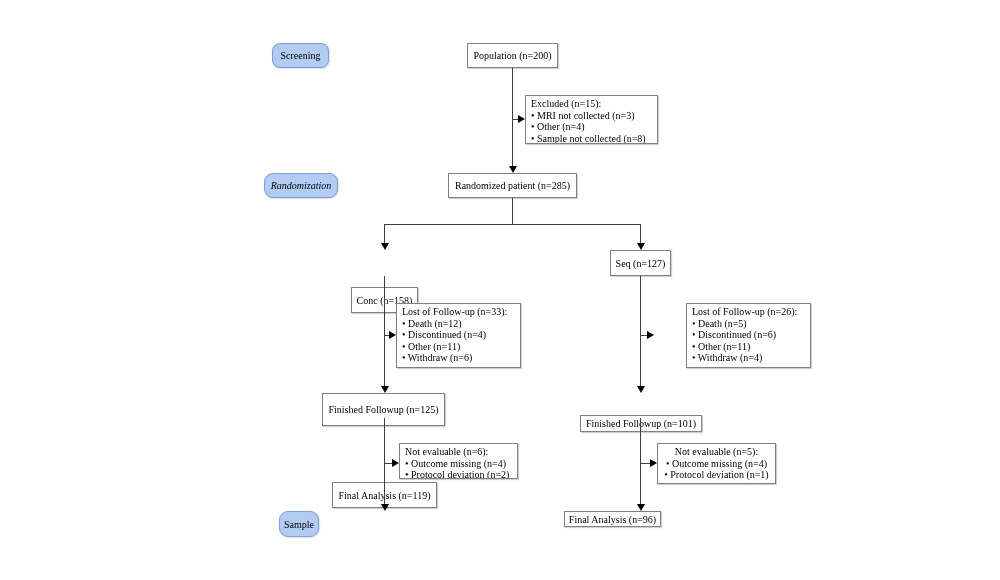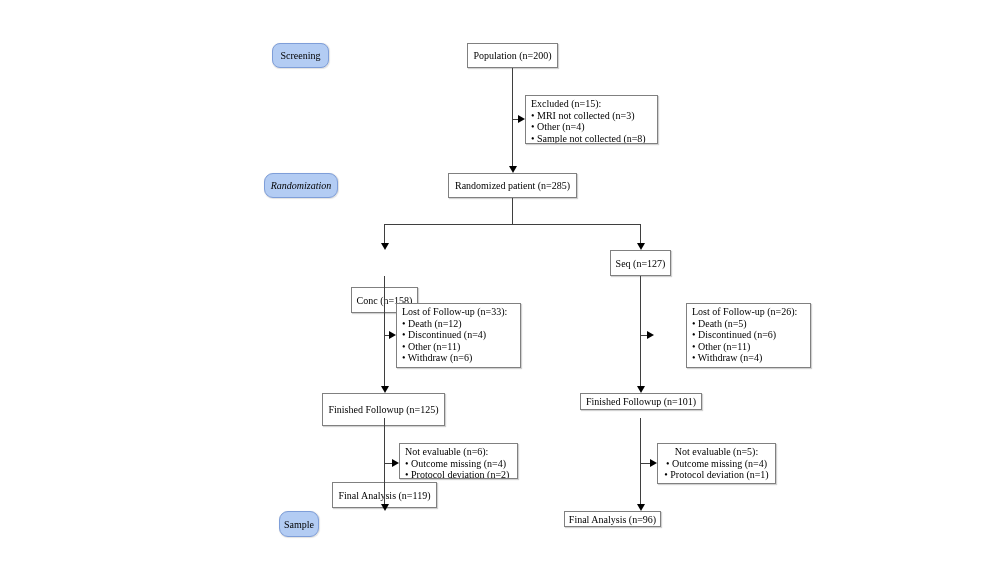--- a/index.html
+++ b/index.html
@@ -41,21 +41,21 @@
 
   <div class="stage" style="left:272px;top:43px;width:57px;height:25px;border-radius:8px;">Screening</div>
   <div class="stage" style="left:264px;top:173px;width:74px;height:25px;font-style:italic;">Randomization</div>
   <div class="stage" style="left:279px;top:511px;width:40px;height:26px;">Sample</div>
 
   <div class="node single" style="left:467px;top:43px;width:91px;height:25px;">Population (n=200)</div>
   <div class="node single" style="left:448px;top:173px;width:129px;height:25px;">Randomized patient (n=285)</div>
   <div class="node single" style="left:351px;top:250px;width:67px;height:26px;margin-top:37px;">Conc (n=158)</div>
   <div class="node single" style="left:610px;top:250px;width:61px;height:26px;">Seq (n=127)</div>
   <div class="node single" style="left:322px;top:393px;width:123px;height:33px;">Finished Followup (n=125)</div>
-  <div class="node single" style="left:580px;top:393px;width:122px;height:17px;">Finished Followup (n=101)</div>
+  <div class="node single" style="left:580px;top:415px;width:122px;height:17px;">Finished Followup (n=101)</div>
   <div class="node single" style="left:332px;top:482px;width:105px;height:26px;">Final Analysis (n=119)</div>
   <div class="node single" style="left:564px;top:511px;width:97px;height:16px;">Final Analysis (n=96)</div>
 
   <div class="node multi" style="left:525px;top:95px;width:133px;height:49px;">
     <div>Excluded (n=15):</div>
     <div class="bullet">MRI not collected (n=3)</div>
     <div class="bullet">Other (n=4)</div>
     <div class="bullet">Sample not collected (n=8)</div>
   </div>
 

